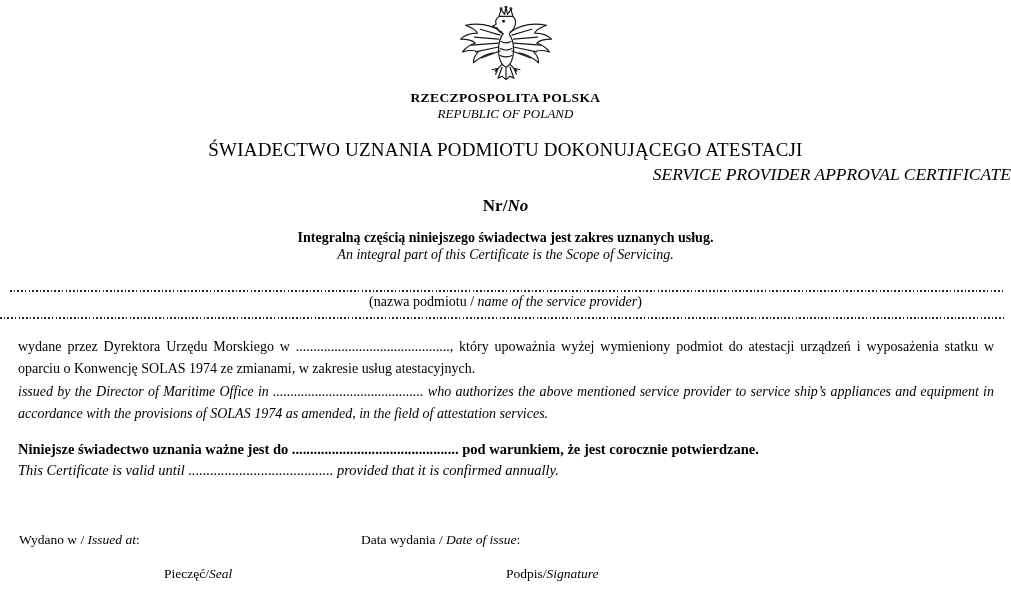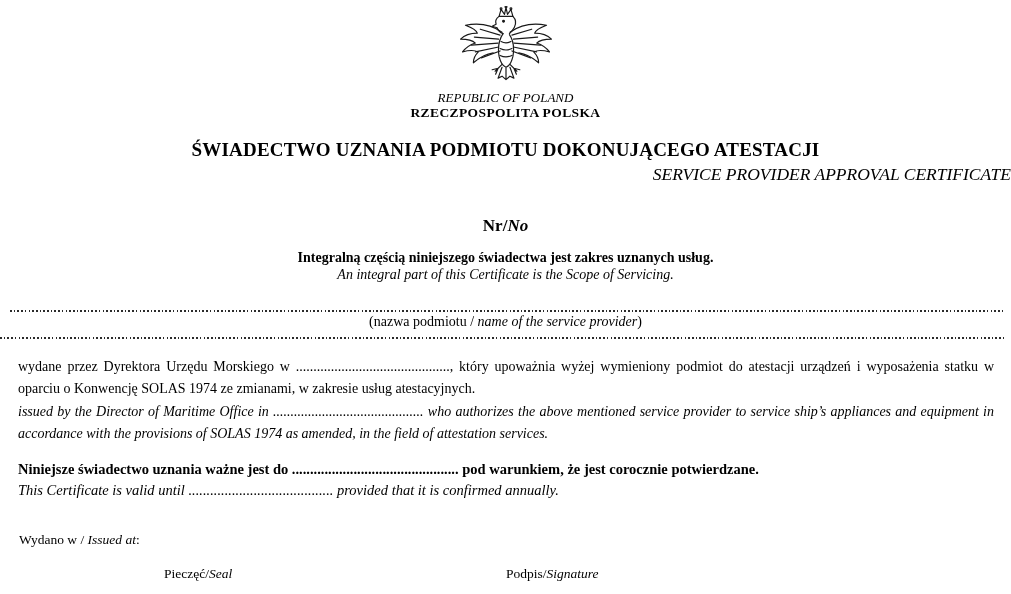--- a/index.html
+++ b/index.html
@@ -18,23 +18,23 @@
   .ital { font-style: italic; }
 
   .emblem {
     display: block;
     width: 100px;
     height: 84px;
     margin: 6px auto 0 auto;
   }
   .country-pl { font-size: 13.5px; line-height: 16px; font-weight: bold; letter-spacing: 0.4px; }
   .country-en { font-size: 13px; line-height: 15px; font-style: italic; }
-  .title-pl   { font-size: 19px; line-height: 24px; font-weight: bold; margin-top: 17px; letter-spacing: 0.2px; }
+  .title-pl   { font-size: 19px; line-height: 24px; font-weight: normal; margin-top: 17px; letter-spacing: 0.2px; }
   .title-en   { font-size: 17.5px; line-height: 22px; font-style: italic; margin-top: 1px; text-align: right; }
-  .nr-line    { font-size: 17px; line-height: 21px; font-weight: bold; margin-top: 30px; }
+  .nr-line    { font-size: 17px; line-height: 21px; font-weight: bold; margin-top: 10px; }
   .integral-pl{ font-size: 14px; line-height: 17px; font-weight: bold; margin-top: 13px; }
   .integral-en{ font-size: 14px; line-height: 16px; font-style: italic; margin-top: 1px; }
 
   .dotrule {
     height: 2px;
     background-image: repeating-linear-gradient(to right, #2b2b2b 0 1.6px, transparent 1.6px 3.7px);
     background-position: left bottom;
   }
   .rule-name    { margin: 27px 6px 0 10px; }
   .rule-address { margin: 8px 6px 0 0; }
@@ -86,22 +86,22 @@
         <path d="M90,72 Q100,77 110,72 M88,86 Q100,92 112,86 M88,100 Q100,106 112,100"></path>
 
         <path d="M92,124 L84,146 M100,125 L100,149 M108,124 L116,146 M84,146 L92,142 L100,149 L108,142 L116,146"></path>
 
         <path d="M92,118 L78,132 M84,126 L72,129 M84,126 L79,138"></path>
         <path d="M108,118 L122,132 M116,126 L128,129 M116,126 L121,138"></path>
       </g>
     </svg>
   </span>
 
+  <div class="center country-pl">RZECZPOSPOLITA POLSKA</div>
   <div class="center country-en">REPUBLIC OF POLAND</div>
-  <div class="center country-pl">RZECZPOSPOLITA POLSKA</div>
 
   <div class="center title-pl">ŚWIADECTWO UZNANIA PODMIOTU DOKONUJĄCEGO ATESTACJI</div>
   <div class="center title-en">SERVICE PROVIDER APPROVAL CERTIFICATE</div>
 
   <div class="center nr-line"><span>Nr/</span><span class="ital">No</span></div>
 
   <div class="center integral-pl">Integralną częścią niniejszego świadectwa jest zakres uznanych usług.</div>
   <div class="center integral-en">An integral part of this Certificate is the Scope of Servicing.</div>
 
   <div class="dotrule rule-name"></div>
@@ -110,18 +110,19 @@
   <div class="dotrule rule-address"></div>
 
   <div class="para para-pl">wydane przez Dyrektora Urzędu Morskiego w ............................................, który upoważnia wyżej wymieniony podmiot do atestacji urządzeń i wyposażenia statku w oparciu o Konwencję SOLAS 1974 ze zmianami, w zakresie usług atestacyjnych.</div>
   <div class="para para-en">issued by the Director of Maritime Office in ........................................... who authorizes the above mentioned service provider to service ship’s appliances and equipment in accordance with the provisions of SOLAS 1974 as amended, in the field of attestation services.</div>
 
   <div class="valid-pl">Niniejsze świadectwo uznania ważne jest do .............................................. pod warunkiem, że jest corocznie potwierdzane.</div>
   <div class="valid-en">This Certificate is valid until  ........................................  provided that it is confirmed annually.</div>
 
   <div class="footer-item f-issued-at"><span>Wydano w / </span><span class="ital">Issued at</span><span>:</span></div>
 
+  <div class="footer-item f-date"><span>Data wydania / </span><span class="ital">Date of issue</span><span>:</span></div>
 
   <div class="footer-item f-seal"><span>Pieczęć/</span><span class="ital">Seal</span></div>
 
   <div class="footer-item f-signature"><span>Podpis/</span><span class="ital">Signature</span></div>
 
 </div>
 
 </body></html>

